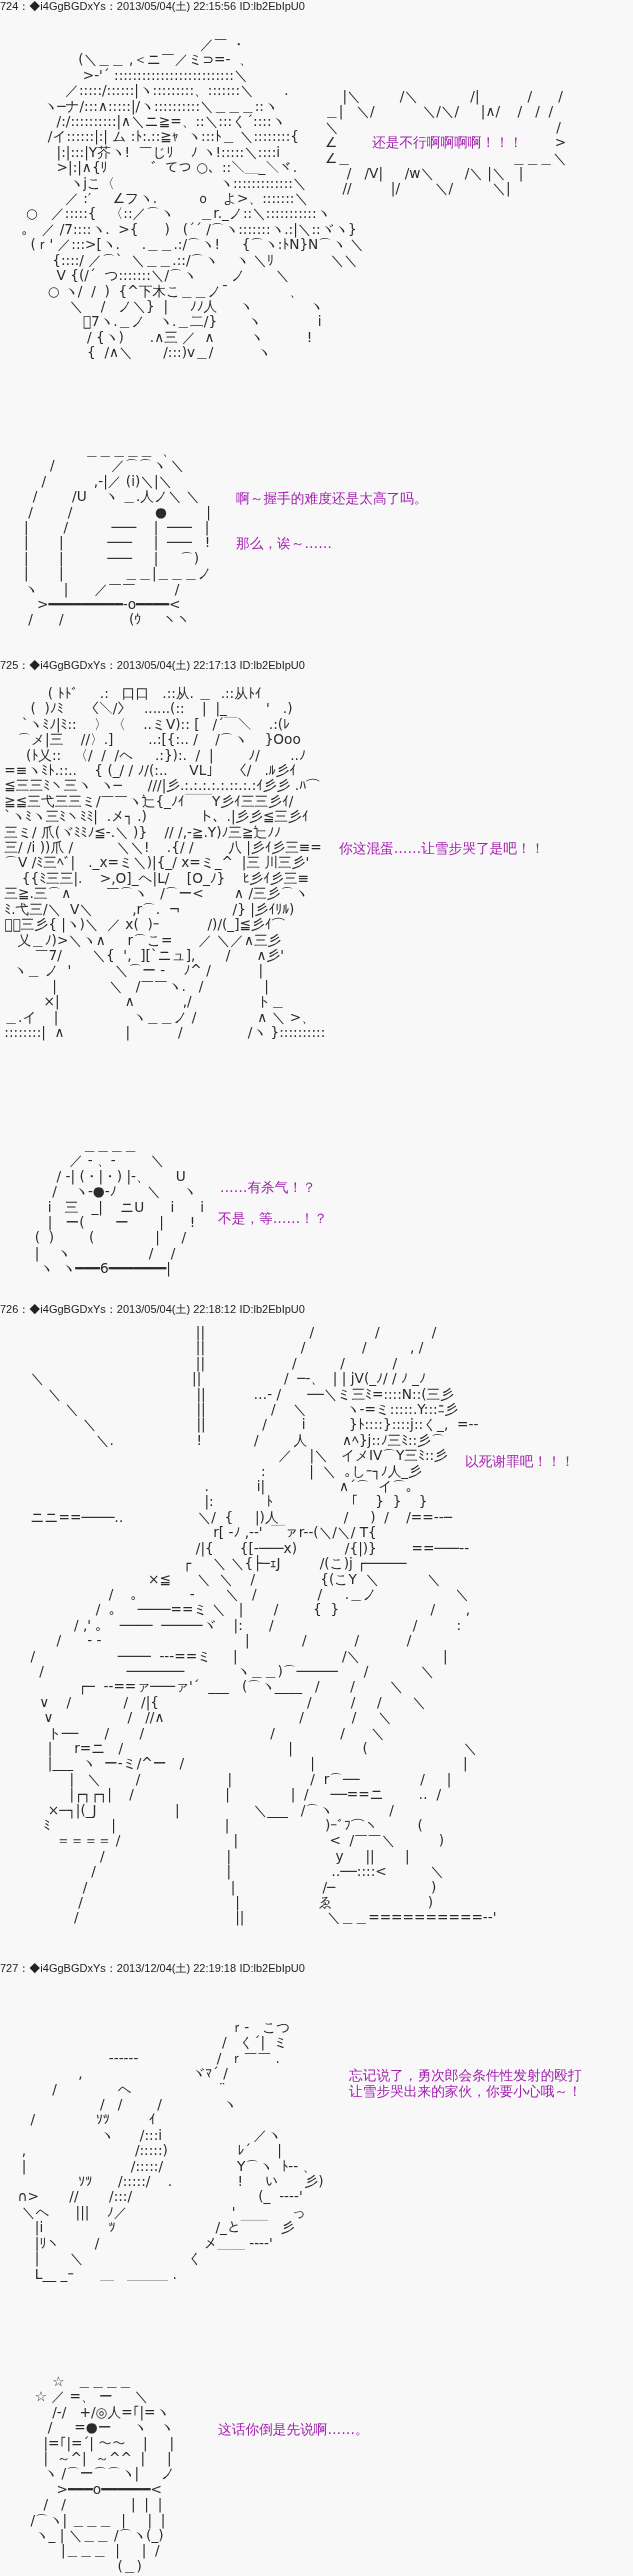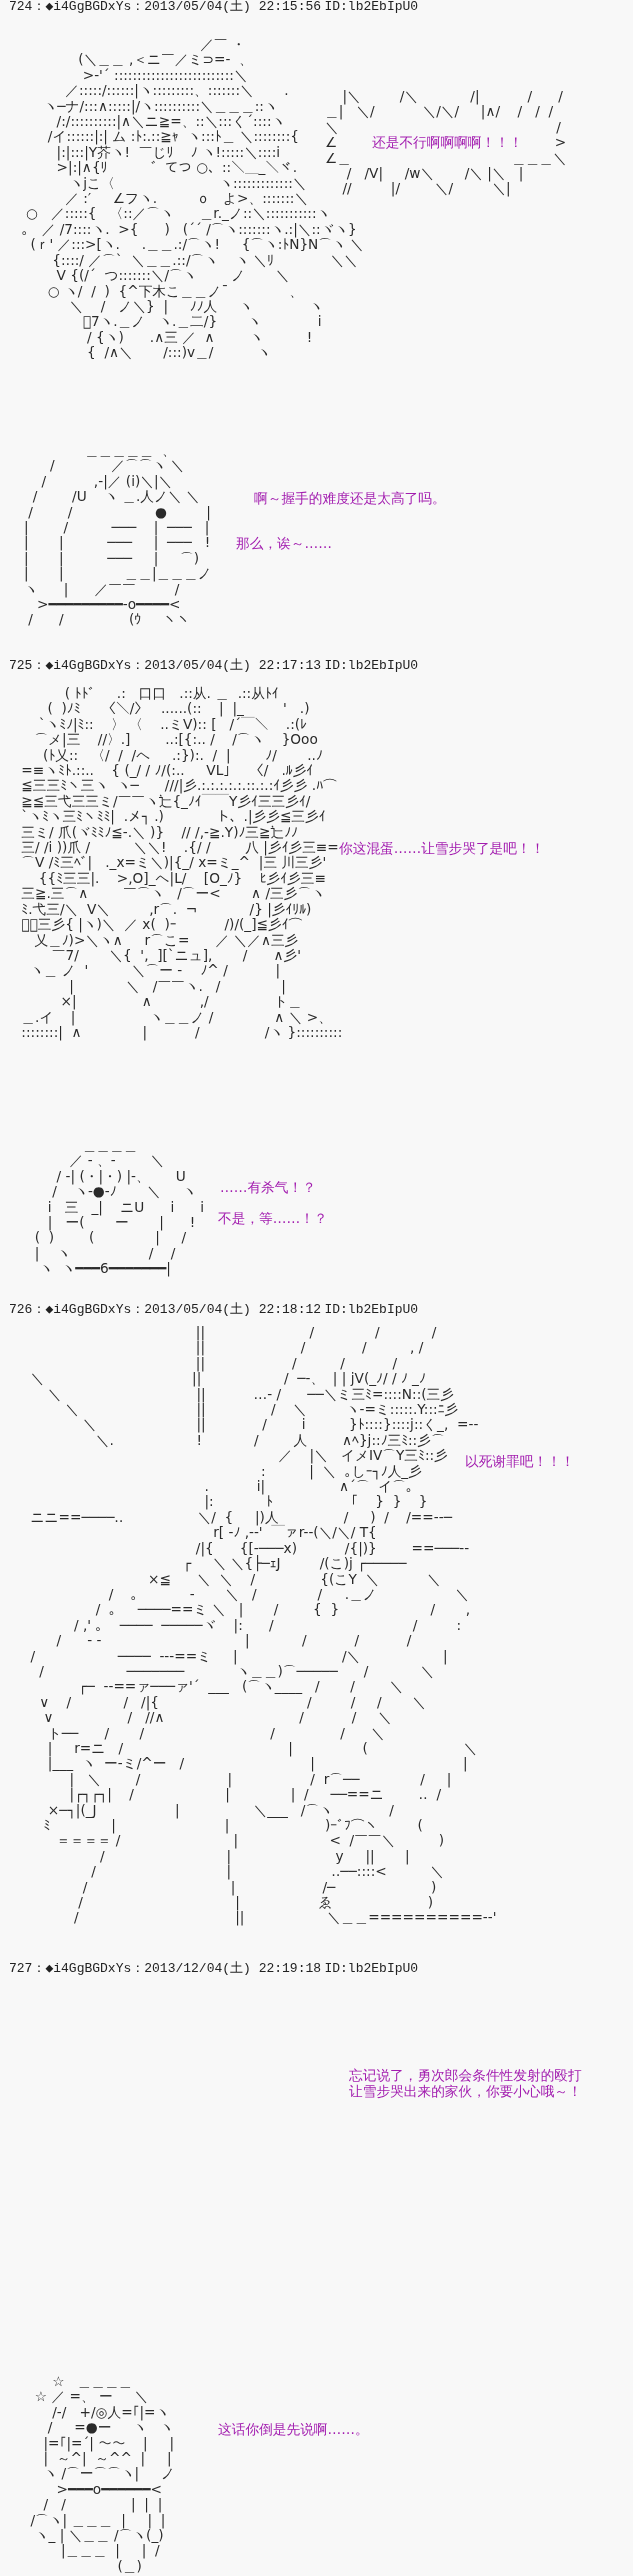--- a/index.html
+++ b/index.html
@@ -6,23 +6,23 @@
   #page {
     position: relative;
     width: 634px;
     height: 2576px;
     overflow: hidden;
     background: #f8f8f8;
     color: #1e1e1e;
   }
   .post-header {
     position: absolute;
-    left: 9px;
-    font-family: Liberation Mono, monospace;
-    font-size: 13px;
+    left: 0;
+    font-family: Liberation Sans, sans-serif;
+    font-size: 11px;
     line-height: 13.7px;
     white-space: nowrap;
     color: #222;
   }
   .post-header .pid { margin-left: 3.4px; }
   .aa {
     position: absolute;
     margin: 0;
     padding: 0;
     font-family: "DejaVu Sans", sans-serif;
@@ -83,27 +83,27 @@
     /           ,-|／ (i)＼|＼
   /        /U    ヽ ＿.人ノ＼ ＼
  /        /                   ●         |
 |        /          ───    |  ───   |
 |       |          ───     |  ───   !
 |       |          ───     |     ⌒)
 |       |              ＿＿|＿＿＿ノ
 ヽ      |      ／￣￣         /
    &gt;━━━━━━━━━-o━━━━&lt;
  /      /               (ｳ     ヽヽ</pre>
-  <div class="dlg" style="left:236px; top:491px;margin-left:18px;">啊～握手的难度还是太高了吗。</div>
+  <div class="dlg" style="left:236px; top:491px;">啊～握手的难度还是太高了吗。</div>
   <div class="dlg" style="left:236px; top:536px;">那么，诶～……</div>
 
   <div class="post-header" style="top:659px;">
     <span>725</span><span>：</span><span>◆i4GgBGDxYs</span><span>：</span><span>2013/05/04(土) 22:17:13</span><span class="pid">ID:lb2EbIpU0</span>
   </div>
-  <pre class="aa" style="left:0px; top:686px;padding-left:17px;">           ( ﾄﾄﾞ     .:   口口   .::从. ＿  .::从ﾄｲ
+  <pre class="aa" style="left:0px; top:686px;">           ( ﾄﾄﾞ     .:   口口   .::从. ＿  .::从ﾄｲ
        (  )ﾉﾐ     〈＼/〉   ......(::    |  |_         '   .)
      `ヽﾐﾉ|ﾐ::    〉 〈    ..ミV):: [   /´￣＼    .:(ﾚ
     ⌒メ|三    //〉.]        ..:[{:.. /    /⌒ヽ    }Ooo
       (ﾄ乂::   〈/  /  /ヘ     .:}):.  /  |        ﾉ/       ..ﾉ
  =≡ヽﾐﾄ.::..    { (_/ / ﾉ/(:..     VL」   〈/   .ﾙ彡ｲ
  ≦三三ﾐヽ三ヽ  ヽ─      ///|彡.:.:.:.:.:.::.:.:ｲ彡彡 .ﾊ⌒
  ≧≦三弋三三ミ/￣￣ヽ辷{_ﾉｲ￣￣Y彡ｲ三三彡ｲ/
  `ヽﾐヽ三ﾐヽﾐﾐ|  .メ┐ .)            ト、.|彡彡≦三彡ｲ
  三ミ/ 爪(ヾﾐﾐﾉ≦-.＼ )}    // /,-≧.Y)ﾉ三≧辷ﾉﾉ
  三/ /i ))爪 /          ＼＼!    .{/ /        八 |彡ｲ彡三≡=
@@ -172,20 +172,37 @@
                        /                            |                        y     ||       |
                      /                              |                       ‥──::::&lt;          ＼
                    /                                 |                    /─                      )
                   /                                   |                  ゑ                      )
                  /                                    ||                   ＼＿＿==========--'</pre>
   <div class="dlg" style="left:465px; top:1454px;">以死谢罪吧！！！</div>
 
   <div class="post-header" style="top:1962px;">
     <span>727</span><span>：</span><span>◆i4GgBGDxYs</span><span>：</span><span>2013/12/04(土) 22:19:18</span><span class="pid">ID:lb2EbIpU0</span>
   </div>
+  <pre class="aa" style="left:0px; top:2020px;">                                                     ｒ-   こつ
+                                                   /   く´|  ミ
+                         ------                  /  ｒ￣￣ .
+                  ,                         ヾﾏ´ /
+            /              ヘ                    ¨
+                       /   /        /              ヽ
+       /              ｿﾂ         ｲ
+                       ヽ      /:::i                     ／ヽ
+     ,                         /:::::)                ﾚ´      |
+     |                        /:::::/                 Y⌒ヽ  ﾄ-- 、
+                  ｿﾂ      /:::::/    .               !     い      彡)
+    ∩&gt;       //       /:::/                             (_  ----'
+     ＼ヘ      |||    ﾉ／                        '             っ
+        |i               ﾂ                       /_と￣￣   彡
+        |ﾘヽ        /                        メ＿＿ ----'
+        |       ＼                        く
+        L__ _ｰ      ＿   ＿＿＿ .</pre>
   <div class="dlg dlg-block" style="left:305px; top:2067px;margin-left:44px;">
     <div>忘记说了，勇次郎会条件性发射的殴打</div>
     <div>让雪步哭出来的家伙，你要小心哦～！</div>
   </div>
   <pre class="aa" style="left:0px; top:2374px;">            ☆   ＿＿＿＿
         ☆ ／ =、 ー     ＼
             /-/   +/◎人=｢|=ヽ
            /     =●ー     ヽ   ヽ
           |=｢|=´| ～～    |     |
           |  ～^|  ～^^  |     |

